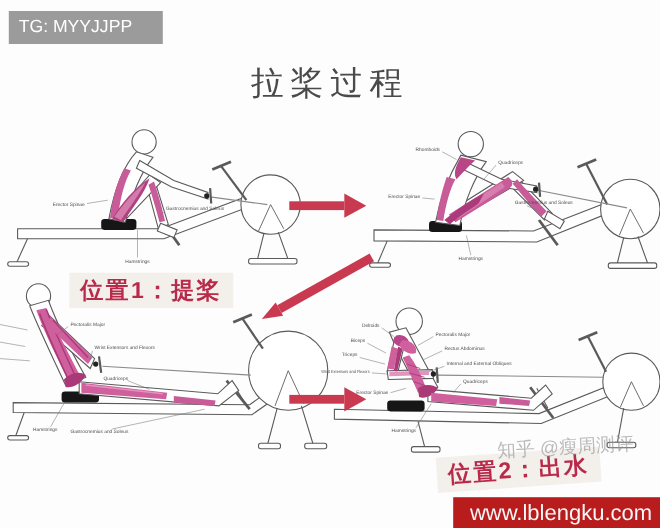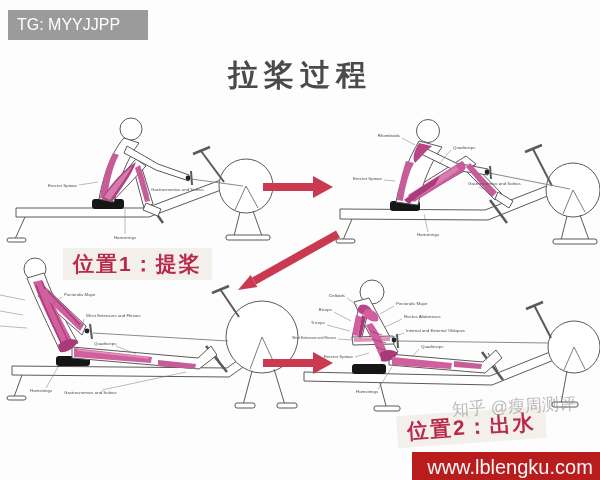--- a/index.html
+++ b/index.html
@@ -1,21 +1,21 @@
 <!DOCTYPE html>
 <html><head>
 <meta charset="utf-8">
 <style>
   html,body{margin:0;padding:0;background:#fff;}
   .stage{position:relative;width:600px;height:480px;background:#fdfdfd;overflow:hidden;
          font-family:"Liberation Sans",sans-serif;}
   .badge{position:absolute;left:8px;top:10px;width:140px;height:30px;background:#9b9b9b;
          color:#fff;font-size:16px;line-height:30px;padding-left:9px;box-sizing:border-box;}
   .title{position:absolute;left:0;right:0;top:55px;text-align:center;font-size:30px;
-         font-weight:bold;color:#4a4a4a;letter-spacing:6px;}
+         font-weight:normal;color:#4a4a4a;letter-spacing:6px;}
   .panel{position:absolute;}
   .caption{position:absolute;background:#f3f0ec;color:#b92a4a;font-weight:bold;font-size:21px;
            padding:2px 10px;letter-spacing:2px;white-space:nowrap;}
   .caption2{transform:rotate(-4deg);}
   .watermark{position:absolute;left:452px;top:395px;font-size:17px;color:#8f8f8f;opacity:.6;
              transform:rotate(-3deg);white-space:nowrap;}
   .footerbar{position:absolute;left:412px;top:440px;width:196px;height:30px;background:#b91c1c;
              color:#f7f7f7;font-size:20px;line-height:30px;text-align:center;margin-top:12px;}
   svg text{font-family:"Liberation Sans",sans-serif;}
 </style>

